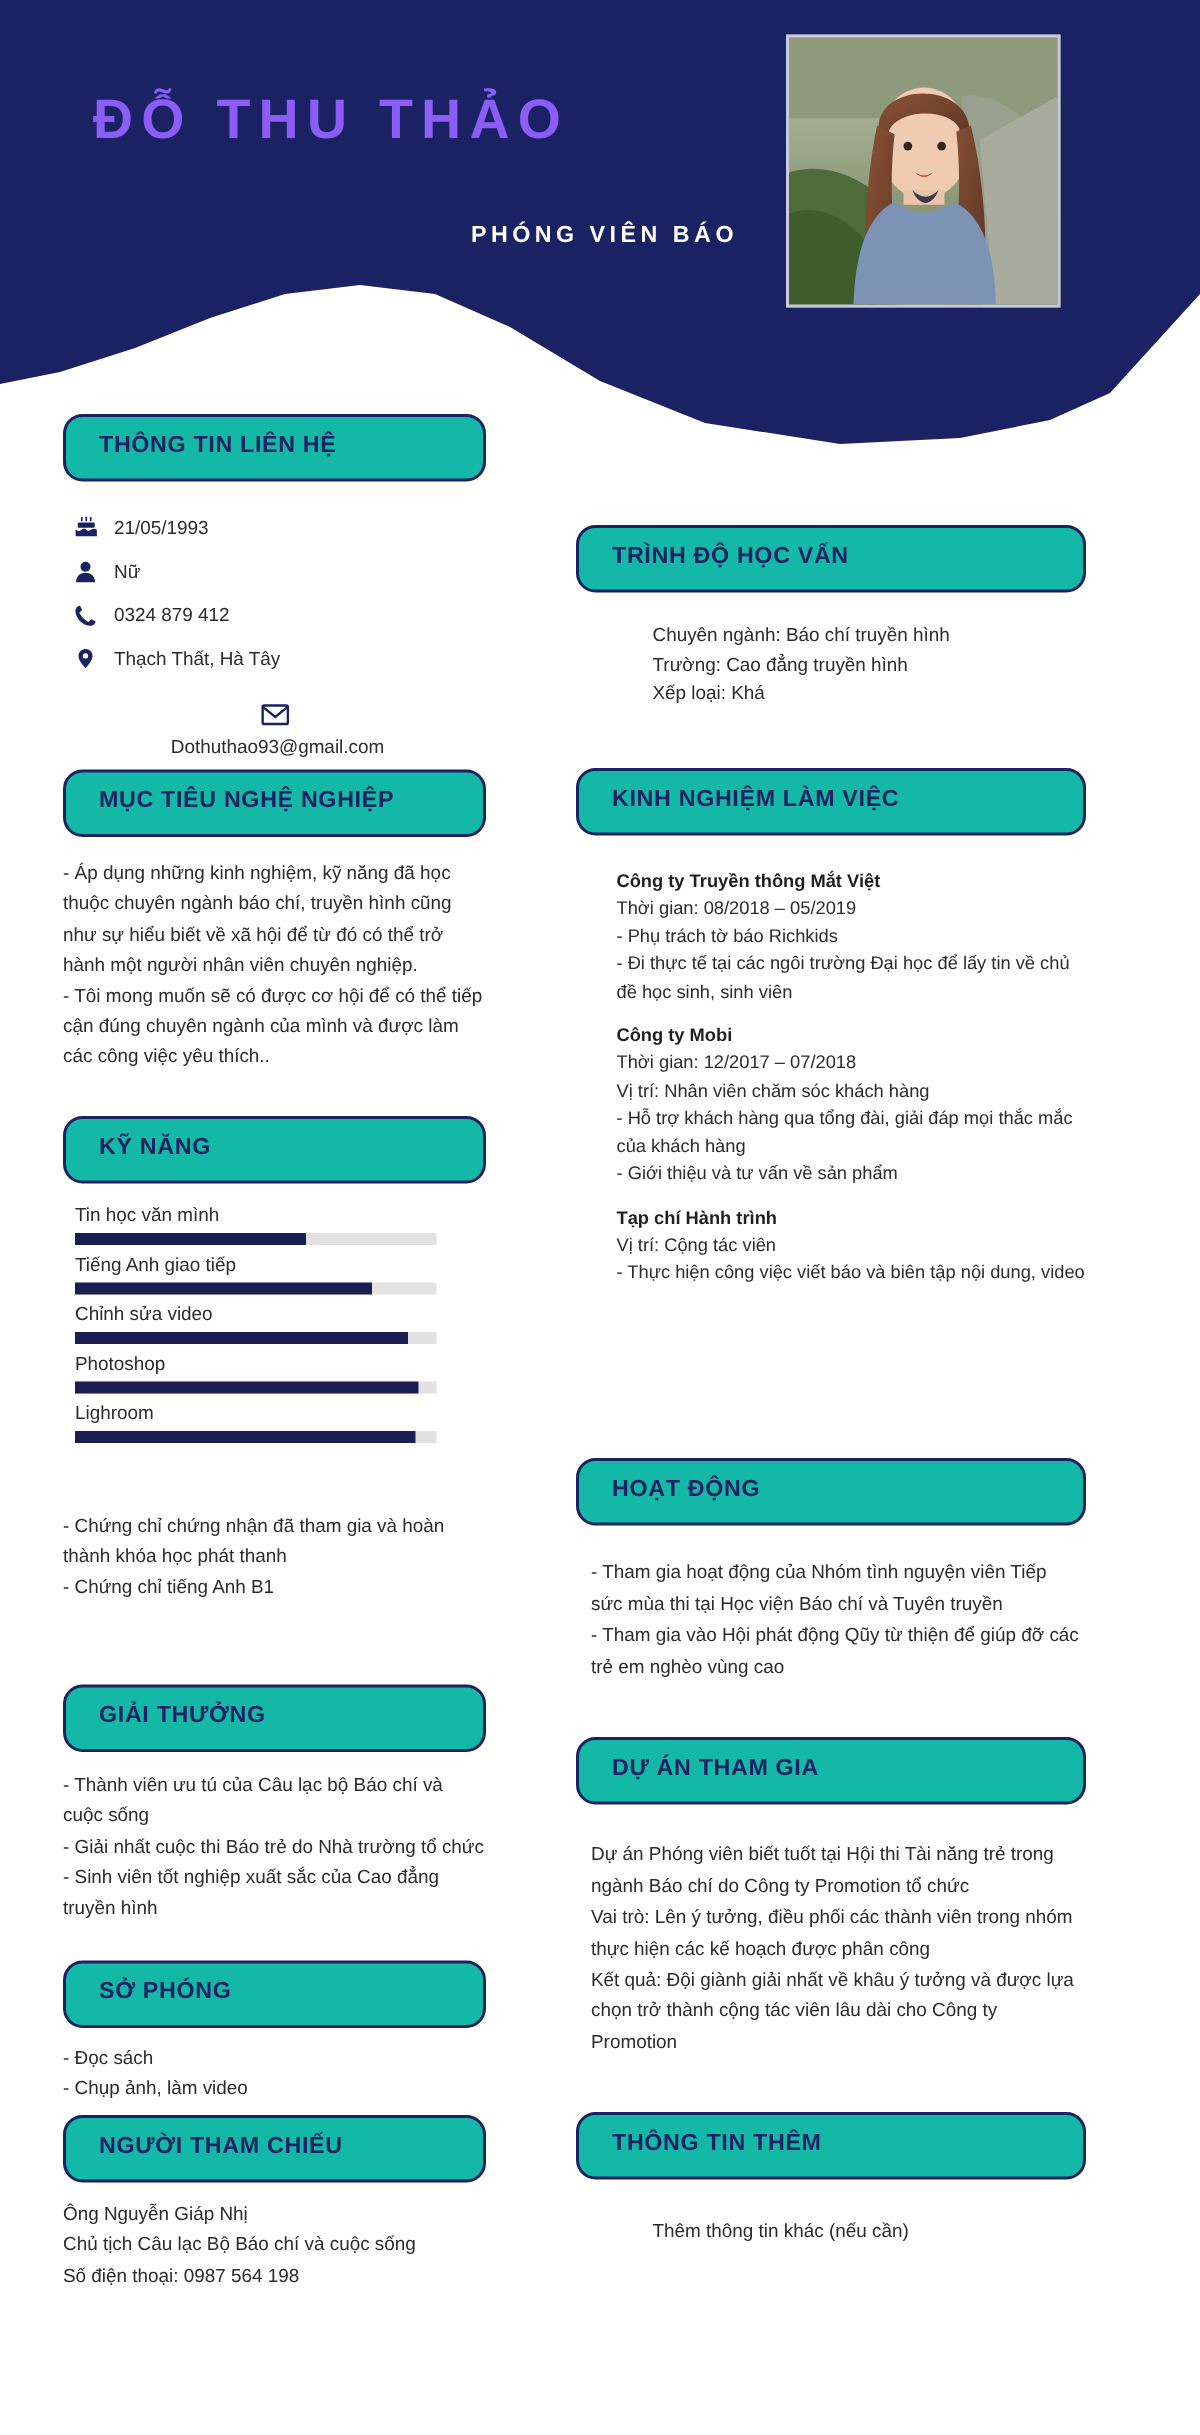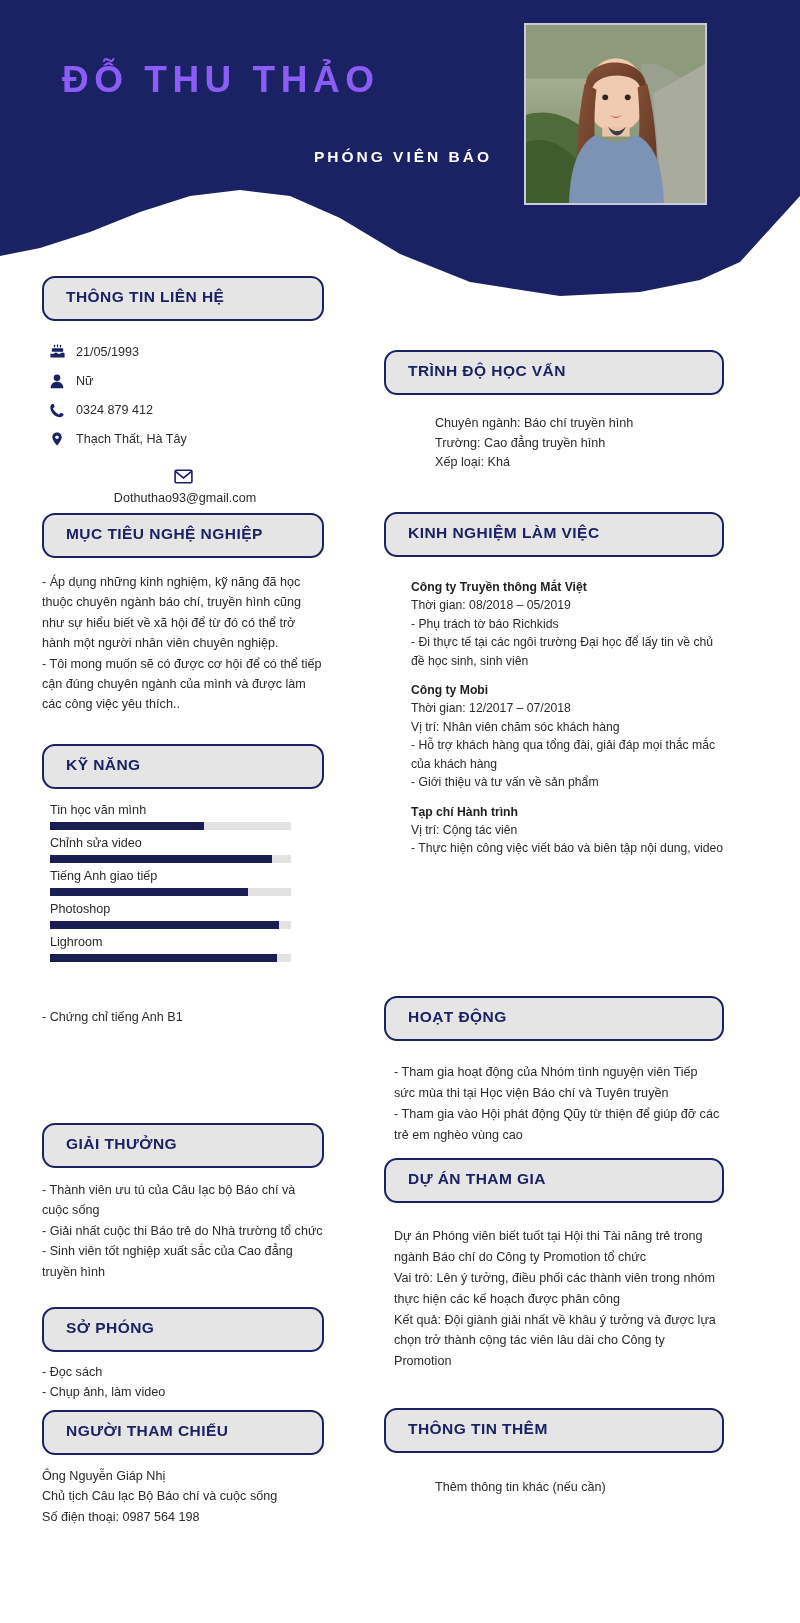--- a/index.html
+++ b/index.html
@@ -67,21 +67,21 @@
 
   
   .col { position: absolute; top: 0; }
   #col-left  { left: 42px;  width: 282px; }
   #col-right { left: 384px; width: 340px; }
 
   
   .pill {
     border: 2.5px solid #1b2263;
     border-radius: 13px;
-    background: #e5e5e5;
+    background: #14b8a6;
     display: flex;
     align-items: center;
     padding: 0 0 4px 22px;
   }
   .pill-title {
     font-size: 15.5px;
     font-weight: bold;
     color: #1b2263;
     letter-spacing: 0.45px;
     line-height: 1;
@@ -274,48 +274,49 @@
         <span class="pill-title">KỸ NĂNG</span>
       </div>
       <div id="skill-list">
         <div class="skill">
           <div class="skill-label">Tin học văn mình</div>
           <div class="skill-track">
             <div class="skill-fill" style="width: 64%;"></div>
           </div>
         </div>
         <div class="skill">
+          <div class="skill-label">Tiếng Anh giao tiếp</div>
+          <div class="skill-track">
+            <div class="skill-fill" style="width: 82%;"></div>
+          </div>
+        </div>
+        <div class="skill">
           <div class="skill-label">Chỉnh sửa video</div>
           <div class="skill-track">
             <div class="skill-fill" style="width: 92%;"></div>
-          </div>
-        </div>
-        <div class="skill">
-          <div class="skill-label">Tiếng Anh giao tiếp</div>
-          <div class="skill-track">
-            <div class="skill-fill" style="width: 82%;"></div>
           </div>
         </div>
         <div class="skill">
           <div class="skill-label">Photoshop</div>
           <div class="skill-track">
             <div class="skill-fill" style="width: 95%;"></div>
           </div>
         </div>
         <div class="skill">
           <div class="skill-label">Lighroom</div>
           <div class="skill-track">
             <div class="skill-fill" style="width: 94%;"></div>
           </div>
         </div>
       </div>
     </div>
 
     <div class="sec" style="position:absolute; top:995px; left:0; width:282px;">
       <div class="body-text" style="margin-top:12px;">
+        <p>- Chứng chỉ chứng nhận đã tham gia và hoàn thành khóa học phát thanh</p>
         <p>- Chứng chỉ tiếng Anh B1</p>
       </div>
     </div>
 
     <div class="sec" style="position:absolute; top:1123px; left:0; width:282px;">
       <div class="pill">
         <span class="pill-title">GIẢI THƯỞNG</span>
       </div>
       <div class="body-text" style="margin-top:12px;">
         <p>- Thành viên ưu tú của Câu lạc bộ Báo chí và cuộc sống</p>
@@ -383,21 +384,21 @@
 
         <div class="job">
           <div class="job-title">Tạp chí Hành trình</div>
           <div class="job-line">Vị trí: Cộng tác viên</div>
           <div class="job-line">- Thực hiện công việc viết báo và biên tập nội dung, video</div>
         </div>
 
       </div>
     </div>
 
-    <div class="sec" style="position:absolute; top:996px; left:0; width:340px;">
+    <div class="sec" style="position:absolute; top:972px; left:0; width:340px;">
       <div class="pill">
         <span class="pill-title">HOẠT ĐỘNG</span>
       </div>
       <div class="body-text" style="margin-top:21px; padding-left:10px; width:338px; line-height:1.66;">
         <p>- Tham gia hoạt động của Nhóm tình nguyện viên Tiếp sức mùa thi tại Học viện Báo chí và Tuyên truyền</p>
         <p>- Tham gia vào Hội phát động Qũy từ thiện để giúp đỡ các trẻ em nghèo vùng cao</p>
       </div>
     </div>
 
     <div class="sec" style="position:absolute; top:1158px; left:0; width:340px;">

